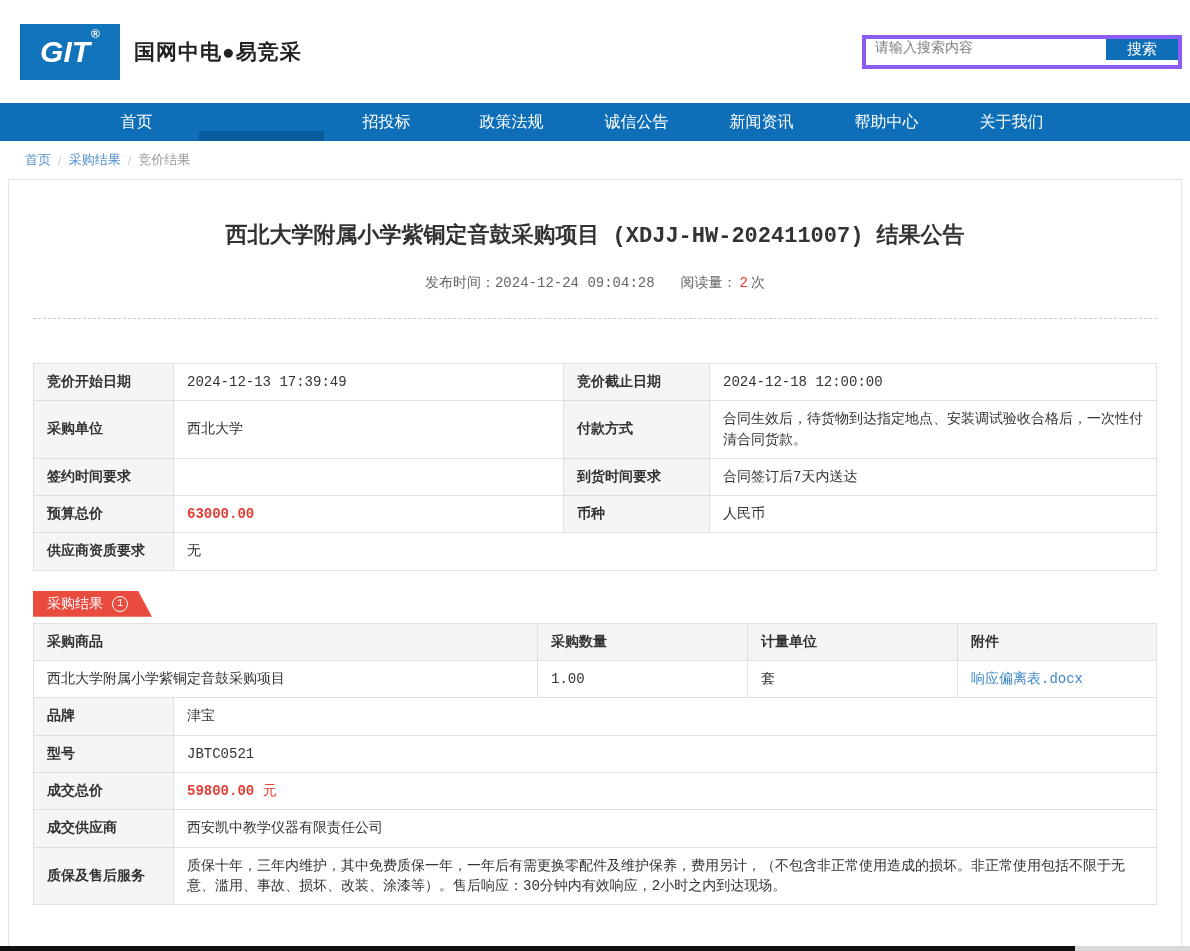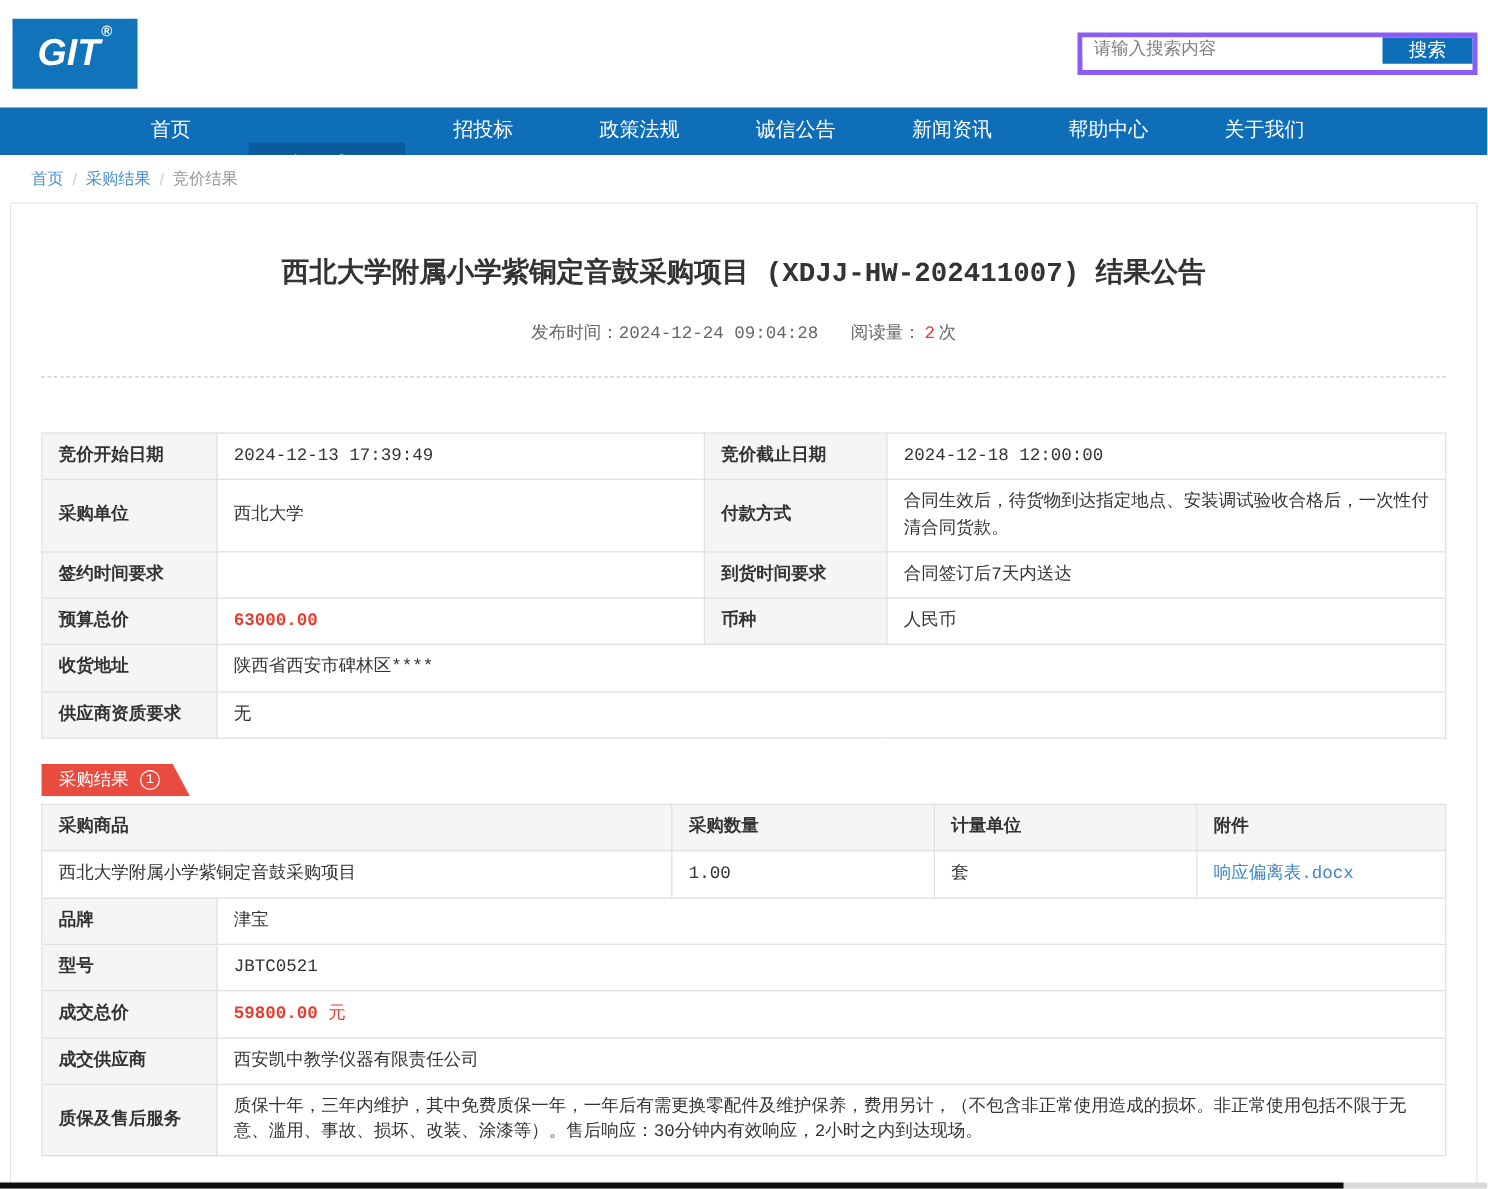--- a/index.html
+++ b/index.html
@@ -3,21 +3,21 @@
 <meta charset="utf-8">
 <style>
   * { box-sizing: border-box; }
   html, body { margin: 0; padding: 0; }
   body {
     width: 1190px; height: 951px; overflow: hidden; position: relative;
     background: #fff; color: #333;
     font-family: "Liberation Sans", "DejaVu Sans", sans-serif;
   }
   
-  .topbar { height: 86px; display: flex; align-items: center; padding: 0 8px 0 10px; }
+  .topbar { height: 103px; display: flex; align-items: center; padding: 0 8px 0 20px; }
   .logo-box {
     width: 100px; height: 56px; background: #1173b9; color: #fff;
     display: flex; align-items: flex-start; justify-content: center;
     font-weight: bold; font-style: italic; font-size: 30px; line-height: 56px;
     flex: 0 0 auto;
   }
   .logo-box .reg { font-size: 12px; font-style: normal; line-height: 20px; margin-left: 1px; }
   .brand { font-size: 21px; font-weight: bold; color: #222; margin-left: 14px; letter-spacing: 1px; }
   .search-wrap { margin-left: auto; display: flex; align-items: flex-start; border: 4px solid #8b5cf6; height: 34px; }
   .search-wrap input {
@@ -78,20 +78,21 @@
   .bottom-strip-right { position: absolute; bottom: 0; left: 1075px; right: 0; height: 5px; background: #d9d9d9; z-index: 5; }
 </style>
 </head>
 <body>
 
 <header class="topbar">
   <div class="logo-box">
     <span>GIT</span>
       <span class="reg">®</span>
   </div>
+  <div class="brand">国网中电●易竞采</div>
   <div class="search-wrap">
     <input type="text" placeholder="请输入搜索内容" style="">
     <button>搜索</button>
   </div>
 </header>
 
 <nav class="nav">
   <a href="#">首页</a>
   <a href="#" class="active">竞价采购</a>
   <a href="#">招投标</a>
@@ -143,24 +144,20 @@
       <td class="lbl">签约时间要求</td>
       <td></td>
       <td class="lbl">到货时间要求</td>
       <td>合同签订后7天内送达</td>
     </tr>
     <tr>
       <td class="lbl">预算总价</td>
       <td><span class="red-bold">63000.00</span></td>
       <td class="lbl">币种</td>
       <td>人民币</td>
-    </tr>
-    <tr>
-      <td class="lbl">收货地址</td>
-      <td colspan="3">陕西省西安市碑林区****</td>
     </tr>
     <tr>
       <td class="lbl">供应商资质要求</td>
       <td colspan="3">无</td>
     </tr>
   </tbody>
     </table>
 
   <div class="badge-row">
     <div class="badge">

